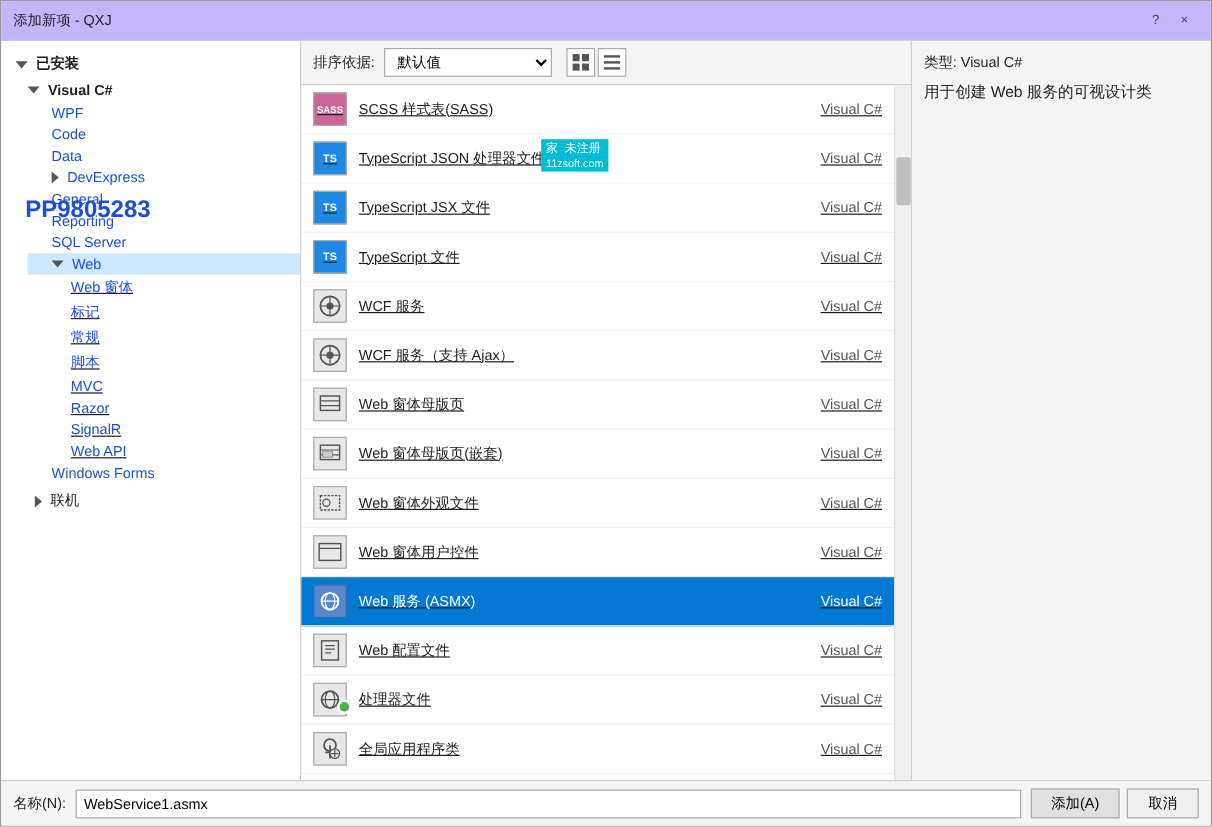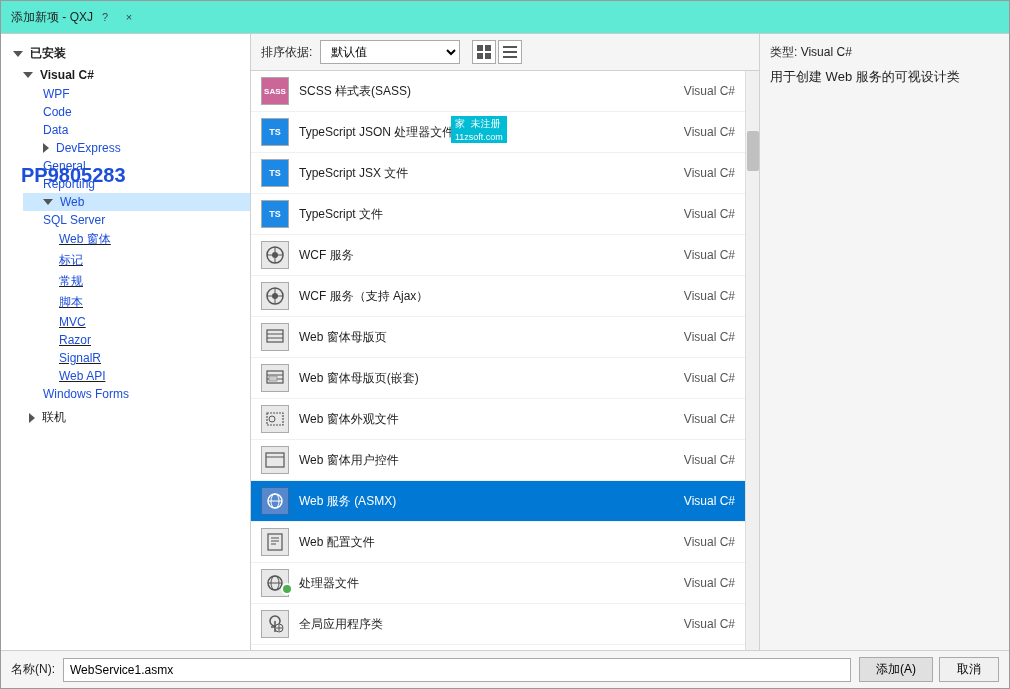--- a/index.html
+++ b/index.html
@@ -1,20 +1,20 @@
 <!DOCTYPE html>
 <html><head>
   <meta charset="utf-8">
   <style>
     * { box-sizing: border-box; margin: 0; padding: 0; }
     body { font-family: 'Microsoft YaHei', 'Segoe UI', sans-serif; font-size: 12px; background: #f0f0f0; color: #1e1e1e; }
     
     .window { width: 1010px; height: 689px; background: #f5f5f5; border: 1px solid #999; display: flex; flex-direction: column; }
     
-    .title-bar { background: #5eead4; padding: 6px 10px; display: flex; align-items: center; border-bottom: 1px solid #ccc; }
+    .title-bar { background: #c4b5fd; padding: 6px 10px; display: flex; align-items: center; justify-content: space-between; border-bottom: 1px solid #ccc; }
     .title-bar-left { display: flex; align-items: center; gap: 6px; font-size: 12px; }
     .title-bar-controls { display: flex; gap: 0; }
     .title-btn { width: 24px; height: 20px; border: none; background: transparent; cursor: pointer; font-size: 11px; color: #444; display: flex; align-items: center; justify-content: center; }
 
     .main-content { display: flex; flex: 1; overflow: hidden; }
 
     
     .sidebar { width: 250px; background: #ffffff; border-right: 1px solid #d0d0d0; overflow-y: auto; padding: 8px 0; }
     .sidebar-header { padding: 3px 12px; font-size: 12px; font-weight: bold; color: #1e1e1e; display: flex; align-items: center; gap: 4px; cursor: pointer; }
     .sidebar-item { padding: 2px 20px; font-size: 12px; color: #1d4ed8; cursor: pointer; }
@@ -48,21 +48,21 @@
     .scrollbar-thumb { width: 12px; height: 40px; background: #c0c0c0; position: absolute; top: 60px; left: 1px; border-radius: 2px; }
 
     
     .bottom-bar { border-top: 1px solid #d0d0d0; padding: 6px 10px; background: #f5f5f5; display: flex; align-items: center; gap: 8px; }
     .bottom-label { font-size: 12px; color: #1e1e1e; }
     .bottom-input { flex: 1; height: 24px; border: 1px solid #aaa; padding: 2px 6px; font-size: 12px; }
     .bottom-buttons { display: flex; gap: 6px; }
     .bottom-btn { padding: 3px 16px; font-size: 12px; border: 1px solid #aaa; background: #f0f0f0; cursor: pointer; min-width: 60px; }
     .bottom-btn.primary { background: #e0e0e0; }
 
-    .list-scroll-area { flex: 1; overflow-y: auto; position: relative; display: flex; }
+    .list-scroll-area { flex: 1; overflow-y: auto; position: relative; display: flex; text-decoration: underline; }
     .list-items-container { flex: 1; }
 
     .sidebar-connected { padding: 6px 28px; font-size: 12px; color: #1e1e1e; cursor: pointer; display: flex; align-items: center; gap: 4px; }
 
     
     .license-text {
       color: #1d4ed8;
       font-size: 20px;
       font-weight: bold;
       position: absolute;
@@ -104,24 +104,24 @@
         </div>
         <div style="padding-left:12px;">
           <div class="sidebar-item">WPF</div>
           <div class="sidebar-item">Code</div>
           <div class="sidebar-item">Data</div>
           <div class="sidebar-item" style="display:flex;align-items:center;gap:4px;">
             <span class="triangle-right"></span>DevExpress
           </div>
           <div class="sidebar-item">General</div>
           <div class="sidebar-item">Reporting</div>
+          <div class="sidebar-item">SQL Server</div>
           <div class="sidebar-item selected" style="display:flex;align-items:center;gap:4px;">
             <span class="triangle-down"></span>Web
           </div>
-          <div class="sidebar-item">SQL Server</div>
           <div style="padding-left:16px;text-decoration:underline;">
             <div class="sidebar-item">Web 窗体</div>
             <div class="sidebar-item">标记</div>
             <div class="sidebar-item">常规</div>
             <div class="sidebar-item">脚本</div>
             <div class="sidebar-item">MVC</div>
             <div class="sidebar-item">Razor</div>
             <div class="sidebar-item">SignalR</div>
             <div class="sidebar-item">Web API</div>
           </div>

